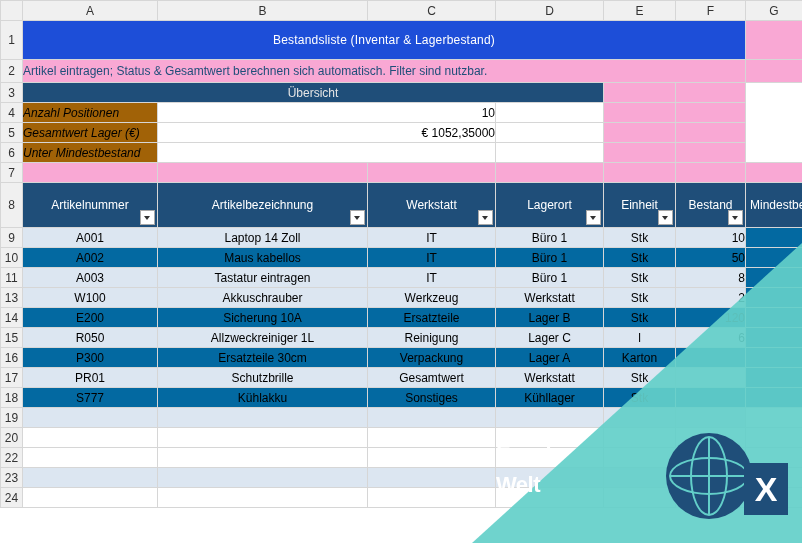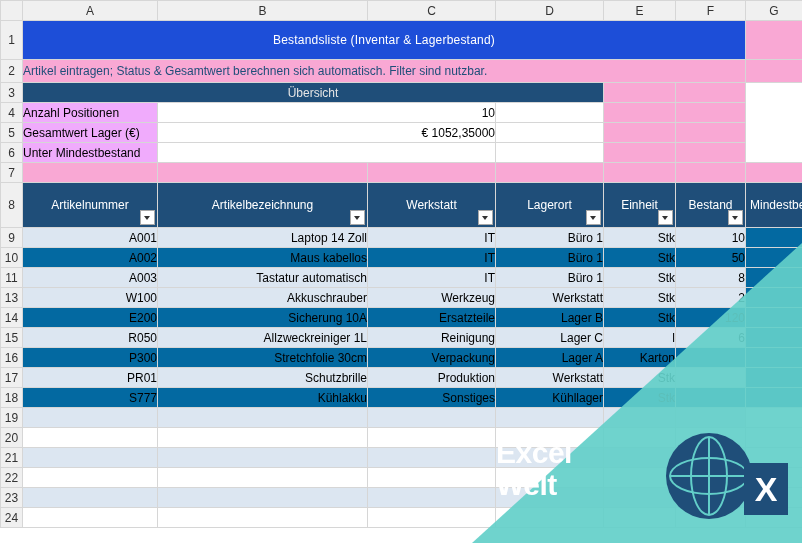--- a/index.html
+++ b/index.html
@@ -78,21 +78,22 @@
   .section-hdr {
     background: #1f4e79;
     color: #e5e5e5;
     font-weight: bold;
     padding-left: 4px;
     text-align: center;
   }
   .lbl-bold {
     font-weight: bold;
     padding-left: 4px;
-    background: #f0abfc;
+    background: #a16207;
+    font-style: italic;
   }
   .num-right {
     text-align: right;
     padding-right: 4px;
     background: #ffffff;
   }
   .blank-box {
     background: #ffffff;
   }
   
@@ -128,21 +129,21 @@
     border-right: 3.5px solid transparent;
     border-top: 4px solid #333333;
   }
   .data td {
     height: 19px;
   }
   .band-a { background: #0369a1; }
   .band-b { background: #dce6f1; }
   .empty-band-a { background: #ffffff; }
   .empty-band-b { background: #dce6f1; }
-  .txt { padding-left: 4px; text-align: right; }
+  .txt { padding-left: 4px; text-align: center; }
   .numc { padding-right: 5px; text-align: right; }
   
   #watermark {
     position: absolute;
     right: 0;
     bottom: 0;
     width: 330px;
     height: 300px;
     pointer-events: none;
   }
@@ -162,21 +163,21 @@
     bottom: 10px;
     width: 300px;
     height: 100px;
   }
   .wm-text {
     position: absolute;
     left: 8px;
     top: 4px;
     color: #ffffff;
     font-weight: bold;
-    font-size: 30px;
+    font-size: 22px;
     line-height: 32px;
     font-family: "Liberation Sans", sans-serif;
     letter-spacing: -0.5px;
   }
   .wm-globe {
     position: absolute;
     right: 36px;
     top: 0px;
     width: 86px;
     height: 86px;
@@ -358,21 +359,21 @@
       <td class="band-a txt">Maus kabellos</td>
       <td class="band-a txt">IT</td>
       <td class="band-a txt">Büro 1</td>
       <td class="band-a txt">Stk</td>
       <td class="band-a numc">50</td>
       <td class="band-a txt"></td>
     </tr>
     <tr class="data">
       <td class="rowhdr">11</td>
       <td class="band-b txt">A003</td>
-      <td class="band-b txt">Tastatur automatisch</td>
+      <td class="band-b txt">Tastatur eintragen</td>
       <td class="band-b txt">IT</td>
       <td class="band-b txt">Büro 1</td>
       <td class="band-b txt">Stk</td>
       <td class="band-b numc">8</td>
       <td class="band-a txt"></td>
     </tr>
     <tr class="data">
       <td class="rowhdr">13</td>
       <td class="band-b txt">W100</td>
       <td class="band-b txt">Akkuschrauber</td>
@@ -398,32 +399,32 @@
       <td class="band-b txt">Allzweckreiniger 1L</td>
       <td class="band-b txt">Reinigung</td>
       <td class="band-b txt">Lager C</td>
       <td class="band-b txt">l</td>
       <td class="band-b numc">6</td>
       <td class="band-a txt"></td>
     </tr>
     <tr class="data">
       <td class="rowhdr">16</td>
       <td class="band-a txt">P300</td>
-      <td class="band-a txt">Stretchfolie 30cm</td>
+      <td class="band-a txt">Ersatzteile 30cm</td>
       <td class="band-a txt">Verpackung</td>
       <td class="band-a txt">Lager A</td>
       <td class="band-a txt">Karton</td>
       <td class="band-a numc"></td>
       <td class="band-a txt"></td>
     </tr>
     <tr class="data">
       <td class="rowhdr">17</td>
       <td class="band-b txt">PR01</td>
       <td class="band-b txt">Schutzbrille</td>
-      <td class="band-b txt">Produktion</td>
+      <td class="band-b txt">Gesamtwert</td>
       <td class="band-b txt">Werkstatt</td>
       <td class="band-b txt">Stk</td>
       <td class="band-b numc"></td>
       <td class="band-a txt"></td>
     </tr>
     <tr class="data">
       <td class="rowhdr">18</td>
       <td class="band-a txt">S777</td>
       <td class="band-a txt">Kühlakku</td>
       <td class="band-a txt">Sonstiges</td>
@@ -444,30 +445,20 @@
       <td class="empty-band-a"></td>
     </tr>
     <tr class="data">
       <td class="rowhdr">20</td>
       <td class="empty-band-a"></td>
       <td class="empty-band-a"></td>
       <td class="empty-band-a"></td>
       <td class="empty-band-a"></td>
       <td class="empty-band-a"></td>
       <td class="empty-band-a"></td>
-      <td class="empty-band-a"></td>
-    </tr>
-    <tr class="data">
-      <td class="rowhdr">21</td>
-      <td class="empty-band-b"></td>
-      <td class="empty-band-b"></td>
-      <td class="empty-band-b"></td>
-      <td class="empty-band-b"></td>
-      <td class="empty-band-b"></td>
-      <td class="empty-band-b"></td>
       <td class="empty-band-a"></td>
     </tr>
     <tr class="data">
       <td class="rowhdr">22</td>
       <td class="empty-band-a"></td>
       <td class="empty-band-a"></td>
       <td class="empty-band-a"></td>
       <td class="empty-band-a"></td>
       <td class="empty-band-a"></td>
       <td class="empty-band-a"></td>

